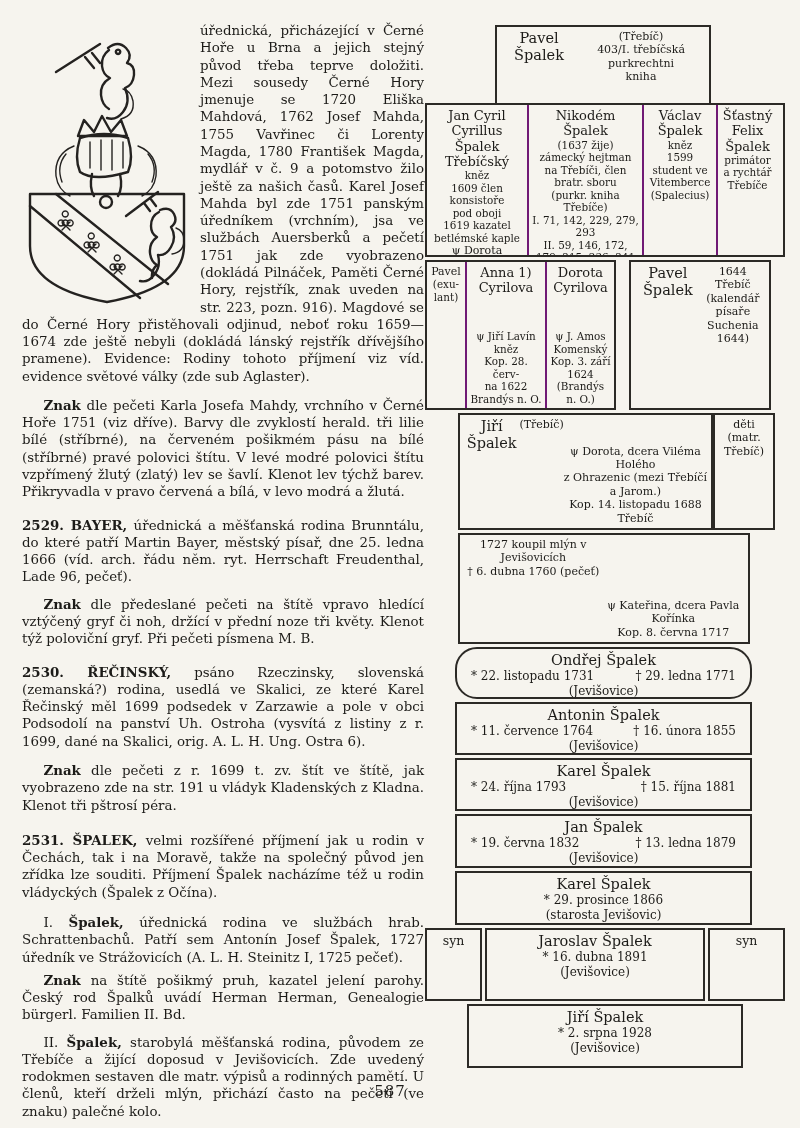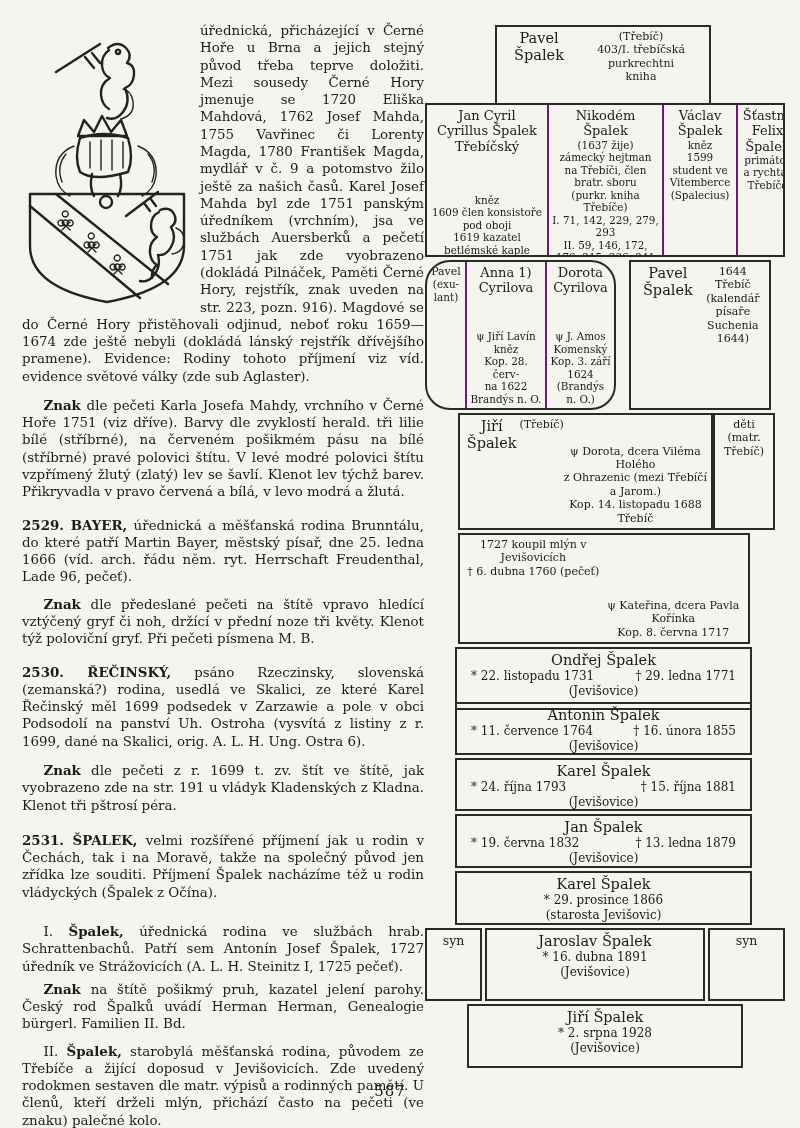--- a/index.html
+++ b/index.html
@@ -90,40 +90,40 @@
     <p class="para indent" style="margin-bottom:16px;"><span class="lead">Znak</span><span> dle pečeti Karla Josefa Mahdy, vrchního v Černé Hoře 1751 (viz dříve). Barvy dle zvyklostí herald. tři lilie bílé (stříbrné), na červeném pošikmém pásu na bílé (stříbrné) pravé polovici štítu. V levé modré polovici štítu vzpřímený žlutý (zlatý) lev se šavlí. Klenot lev týchž barev. Přikryvadla v pravo červená a bílá, v levo modrá a žlutá.</span></p>
 
     <p class="para" style="margin-bottom:10px;"><span class="lead">2529. BAYER,</span><span> úřednická a měšťanská rodina Brunntálu, do které patří Martin Bayer, městský písař, dne 25. ledna 1666 (víd. arch. řádu něm. ryt. Herrschaft Freudenthal, Lade 96, pečeť).</span></p>
 
     <p class="para indent" style="margin-bottom:16px;"><span class="lead">Znak</span><span> dle předeslané pečeti na štítě vpravo hledící vztýčený gryf či noh, držící v přední noze tři květy. Klenot týž poloviční gryf. Při pečeti písmena M. B.</span></p>
 
     <p class="para" style="margin-bottom:12px;"><span class="lead">2530. ŘEČINSKÝ,</span><span> psáno Rzeczinsky, slovenská (zemanská?) rodina, usedlá ve Skalici, ze které Karel Řečinský měl 1699 podsedek v Zarzawie a pole v obci Podsodolí na panství Uh. Ostroha (vysvítá z listiny z r. 1699, dané na Skalici, orig. A. L. H. Ung. Ostra 6).</span></p>
 
     <p class="para indent" style="margin-bottom:18px;"><span class="lead">Znak</span><span> dle pečeti z r. 1699 t. zv. štít ve štítě, jak vyobrazeno zde na str. 191 u vládyk Kladenských z Kladna. Klenot tři pštrosí péra.</span></p>
 
-    <p class="para" style="margin-bottom:22px;"><span class="lead">2531. ŠPALEK,</span><span> velmi rozšířené příjmení jak u rodin v Čechách, tak i na Moravě, takže na společný původ jen zřídka lze souditi. Příjmení Špalek nacházíme též u rodin vládyckých (Špalek z Očína).</span></p>
+    <p class="para" style="margin-bottom:13px;"><span class="lead">2531. ŠPALEK,</span><span> velmi rozšířené příjmení jak u rodin v Čechách, tak i na Moravě, takže na společný původ jen zřídka lze souditi. Příjmení Špalek nacházíme též u rodin vládyckých (Špalek z Očína).</span></p>
 
     <p class="para indent" style="margin-bottom:6px;"><span>I. </span><span class="lead">Špalek,</span><span> úřednická rodina ve službách hrab. Schrattenbachů. Patří sem Antonín Josef Špalek, 1727 úředník ve Strážovicích (A. L. H. Steinitz I, 1725 pečeť).</span></p>
 
     <p class="para indent" style="margin-bottom:10px;"><span class="lead">Znak</span><span> na štítě pošikmý pruh, kazatel jelení parohy. Český rod Špalků uvádí Herman Herman, Genealogie bürgerl. Familien II. Bd.</span></p>
 
     <p class="para indent"><span>II. </span><span class="lead">Špalek,</span><span> starobylá měšťanská rodina, původem ze Třebíče a žijící doposud v Jevišovicích. Zde uvedený rodokmen sestaven dle matr. výpisů a rodinných pamětí. U členů, kteří drželi mlýn, přichází často na pečeti (ve znaku) palečné kolo.</span></p>
   </div>
 
   <div class="tree">
 
     <div class="box flexcol" style="left:70px;top:25px;width:216px;height:80px;">
       <div class="bname">Pavel Špalek</div>
       <div class="bsub prelines">(Třebíč)
 403/I. třebíčská purkrechtni
 kniha</div>
     </div>
 
     <div class="box cellrow" style="left:0px;top:103px;width:360px;height:154px;padding:0;">
-      <div class="cell" style="width:120px;gap:40px;">
+      <div class="cell" style="width:100px;">
         <div class="bname-sm prelines">Jan Cyril
 Cyrillus Špalek
 Třebíčský</div>
         <div class="bsub-sm prelines">kněz
 1609 člen konsistoře
 pod oboji
 1619 kazatel betlémské kaple</div>
         <div class="bfoot">ψ Dorota</div>
       </div>
       <div class="cell" style="width:115px;">
@@ -149,21 +149,21 @@
       <div class="cell" style="width:61px;">
         <div class="bname-sm prelines">Šťastný
 Felix
 Špalek</div>
         <div class="bsub-sm prelines">primátor
 a rychtář
 Třebíče</div>
       </div>
     </div>
 
-    <div class="box cellrow" style="left:0px;top:260px;width:191px;height:150px;padding:0;border-radius:25px;">
+    <div class="box cellrow" style="left:0px;top:260px;width:191px;height:150px;padding:0;">
       <div class="cell" style="width:38px;">
         <div class="bsub prelines">Pavel</div>
         <div class="bsub-sm prelines">(exu-
 lant)</div>
       </div>
       <div class="cell" style="width:80px;">
         <div class="bname-sm prelines">Anna 1)
 Cyrilova</div>
         <div class="bfoot-sm prelines">ψ Jiří Lavín
 kněz
@@ -203,21 +203,21 @@
 Třebíč)</div>
     </div>
 
     <div class="box flexcol" style="left:33px;top:533px;width:292px;height:111px;">
       <div class="bsub prelines">1727 koupil mlýn v Jevišovicích
 † 6. dubna 1760 (pečeť)</div>
       <div class="bfoot prelines">ψ Kateřina, dcera Pavla Kořínka
 Kop. 8. června 1717</div>
     </div>
 
-    <div class="box" style="left:30px;top:647px;width:297px;height:63px;">
+    <div class="box" style="left:30px;top:647px;width:297px;height:52px;border-radius:22px;">
       <div class="bname">Ondřej Špalek</div>
       <div class="bd-row">
           <span>* 22. listopadu 1731</span>
           <span>† 29. ledna 1771</span>
         </div>
       <div class="place">(Jevišovice)</div>
     </div>
 
     <div class="box" style="left:30px;top:702px;width:297px;height:53px;">
       <div class="bname">Antonin Špalek</div>

